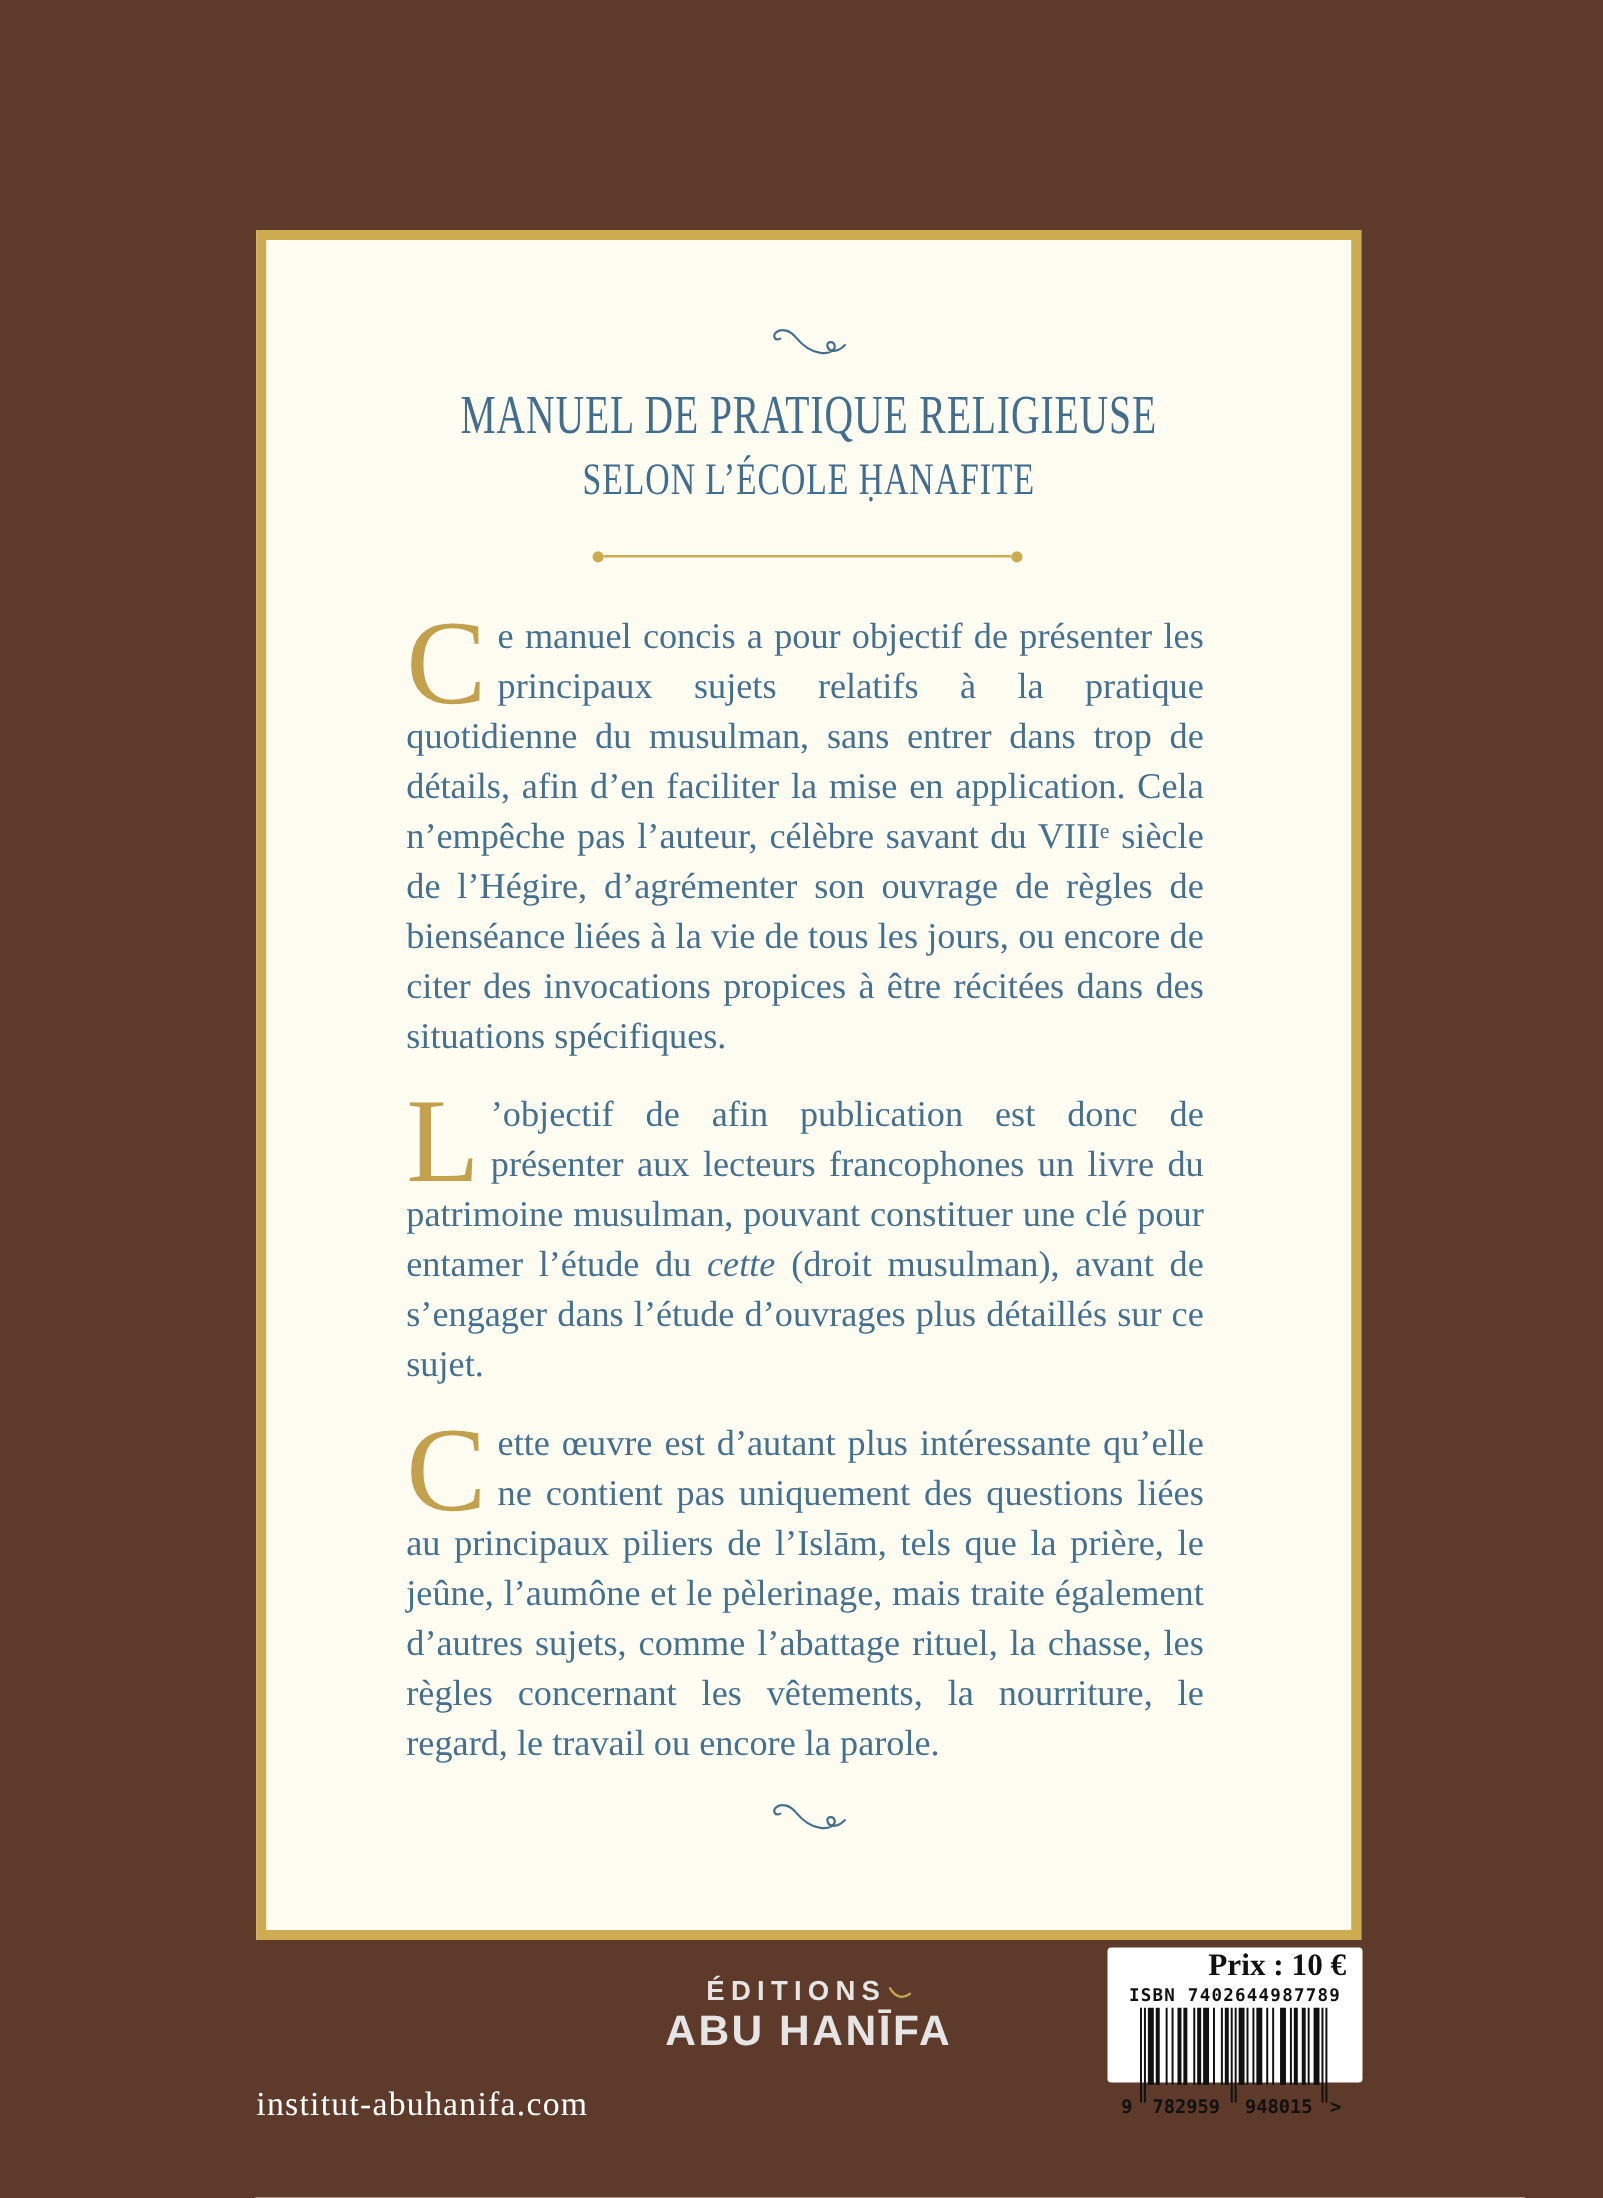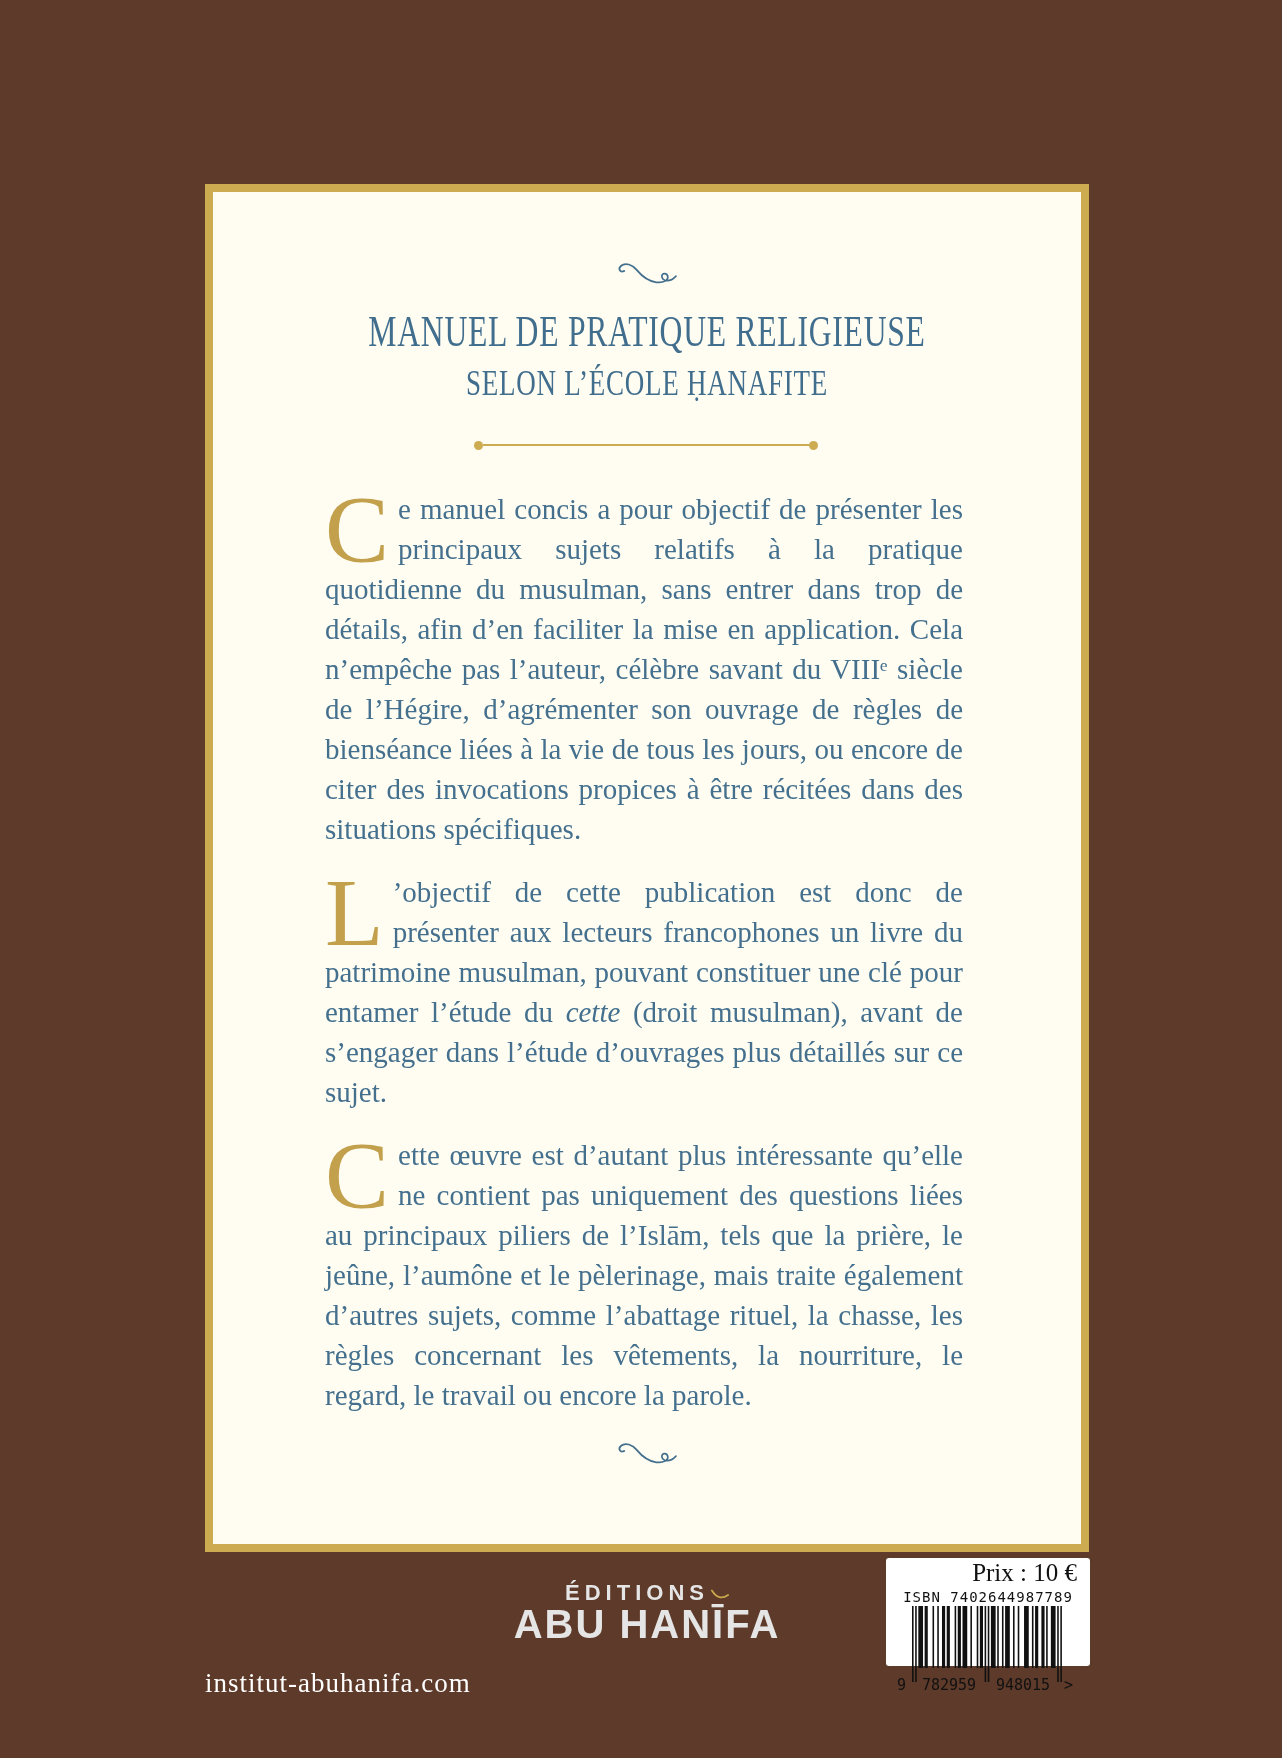--- a/index.html
+++ b/index.html
@@ -52,30 +52,30 @@
   .logo-block{
     position:absolute;left:205px;top:1582px;width:884px;text-align:center;
     color:#e5e5e5;font-family:"Liberation Sans", sans-serif;
   }
   .logo-editions{
     display:inline-flex;align-items:flex-start;gap:2px;
     font-size:22px;font-weight:bold;letter-spacing:5px;line-height:22px;
   }
   .logo-editions svg{width:18px;height:14px;margin-top:6px;}
   .logo-name{
-    margin-top:1px;font-size:40px;font-weight:bold;letter-spacing:2px;line-height:38px;
+    margin-top:1px;font-size:34px;font-weight:bold;letter-spacing:2px;line-height:38px;
   }
   .website{
     position:absolute;left:205px;top:1668px;width:884px;text-align:left;
     color:#FFFFFF;font-size:27px;letter-spacing:1px;
   }
   
   .barcode-box{
     position:absolute;left:886px;top:1558px;width:204px;height:108px;
-    background:#FFFFFF;border-radius:3px;color:#111111;
+    background:#FFFFFF;border-radius:3px;color:#111111;font-weight:bold;
   }
   .price{
     position:absolute;right:13px;top:1px;
     font-family:"Liberation Serif", serif;font-size:25px;color:#111111;white-space:nowrap;
   }
   .isbn{
     position:absolute;left:0;top:31px;width:100%;text-align:center;
     font-family:"DejaVu Sans Mono", monospace;font-size:14px;letter-spacing:1px;white-space:nowrap;
   }
   .ean{position:absolute;left:10px;top:48px;width:184px;height:88px;}
@@ -101,21 +101,21 @@
     <span class="dot"></span>
     <span class="line"></span>
     <span class="dot"></span>
   </div>
 
   <div class="copy">
     <p>
       <span class="dropcap">C</span><span>e manuel concis a pour objectif de présenter les principaux sujets relatifs à la pratique quotidienne du musulman, sans entrer dans trop de détails, afin d’en faciliter la mise en application. Cela n’empêche pas l’auteur, célèbre savant du VIIIᵉ siècle de l’Hégire, d’agrémenter son ouvrage de règles de bienséance liées à la vie de tous les jours, ou encore de citer des invocations propices à être récitées dans des situations spécifiques.</span>
     </p>
     <p>
-      <span class="dropcap">L</span><span>’objectif de cette publication est donc de présenter aux lecteurs francophones un livre du patrimoine musulman, pouvant constituer une clé pour entamer l’étude du </span><em>cette</em><span> (droit musulman), avant de s’engager dans l’étude d’ouvrages plus détaillés sur ce sujet.</span>
+      <span class="dropcap">L</span><span>’objectif de afin publication est donc de présenter aux lecteurs francophones un livre du patrimoine musulman, pouvant constituer une clé pour entamer l’étude du </span><em>cette</em><span> (droit musulman), avant de s’engager dans l’étude d’ouvrages plus détaillés sur ce sujet.</span>
     </p>
     <p>
       <span class="dropcap">C</span><span>ette œuvre est d’autant plus intéressante qu’elle ne contient pas uniquement des questions liées au principaux piliers de l’Islām, tels que la prière, le jeûne, l’aumône et le pèlerinage, mais traite également d’autres sujets, comme l’abattage rituel, la chasse, les règles concernant les vêtements, la nourriture, le regard, le travail ou encore la parole.</span>
     </p>
   </div>
 
   <div class="flourish bottom">
     <svg viewBox="0 0 60 30" fill="none">
       <path d="M8 12 C4 14, 1.5 10, 5 7 C9 3.5, 16 6, 20 11 C25 17, 31 22, 39 23 C46 24, 51 21, 50 17 C49 13.5, 43.5 14, 44.5 18 C45.5 22, 52 23.5, 58 17" stroke="#44708E" stroke-width="1.7" stroke-linecap="round"></path>
     </svg>

